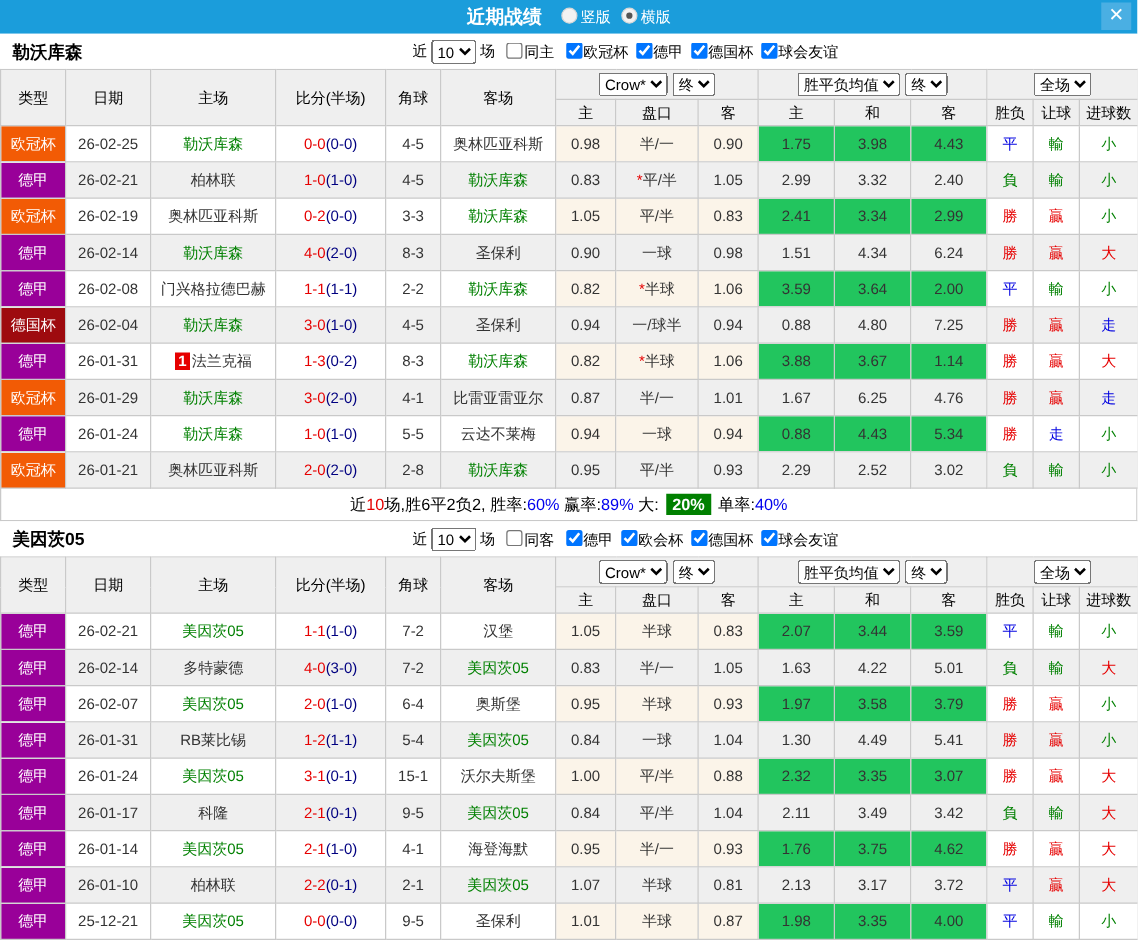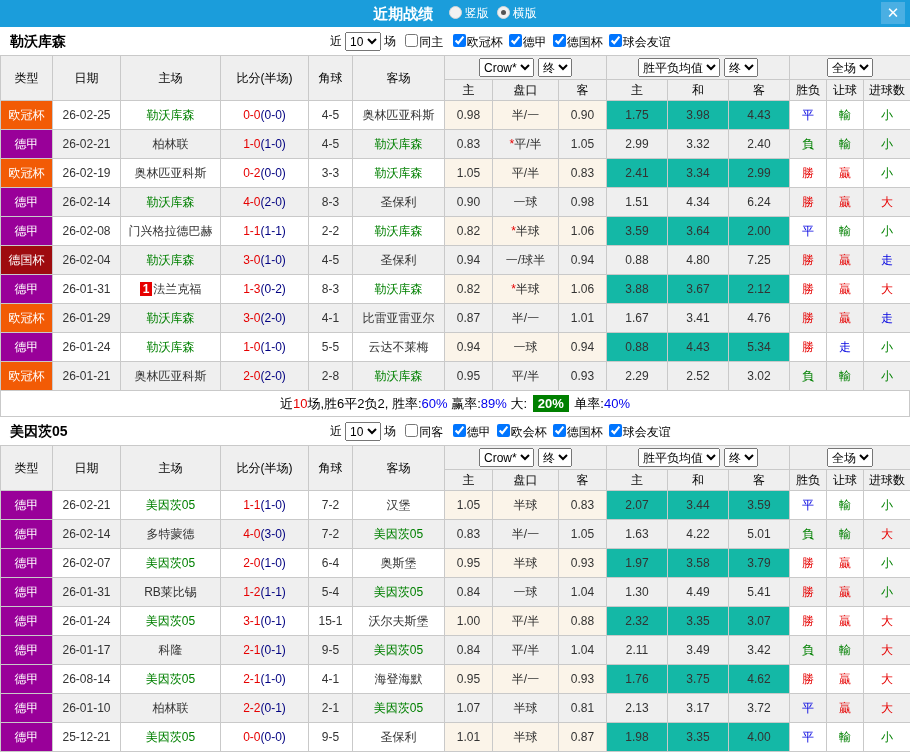--- a/index.html
+++ b/index.html
@@ -22,21 +22,21 @@
   
   table{border-collapse:collapse;table-layout:fixed;width:910px;}
   th,td{border:1px solid #C9C9C9;text-align:center;padding:0;overflow:hidden;white-space:nowrap;font-weight:normal;}
   thead th{background:#EFEFEF;color:#000;}
   thead tr.h1 th{height:23px;}
   thead tr.h2 th{height:20px;}
   thead select{font-size:12px;height:19px;margin:0 2px;}
   tbody td{height:28px;font-size:12px;}
   tbody tr:nth-child(even) td{background:#EFEFEF;}
   tbody td.c-odds{background:#FBF4E9;}
-  tbody td.c-wdl{background:#14b8a6;}
+  tbody td.c-wdl{background:#22c55e;}
   td.league{color:#fff;}
   .t-green{color:#008000;}
   .score-full{color:#E60000;}
   .score-half{color:#000080;}
   .hcap-star{color:#E60000;}
   .badge-num{display:inline-block;background:#E60000;color:#fff;padding:0 3px;margin-right:1px;font-weight:bold;}
   
   .summary{height:25px;line-height:25px;text-align:center;border:1px solid #C9C9C9;border-top:none;font-size:13px;color:#000;}
   .sum-red{color:#E60000;}
   .sum-blue{color:#0000EE;}
@@ -218,37 +218,37 @@
         <td>26-01-31</td>
         <td><span class="badge-num">1</span><span>法兰克福</span></td>
         <td><span class="score-full">1-3</span><span class="score-half">(0-2)</span></td>
         <td>8-3</td>
         <td><span class="t-green">勒沃库森</span></td>
         <td class="c-odds">0.82</td>
         <td class="c-odds"><span class="hcap-star">*</span>半球</td>
         <td class="c-odds">1.06</td>
         <td class="c-wdl">3.88</td>
         <td class="c-wdl">3.67</td>
-        <td class="c-wdl">2.12</td>
+        <td class="c-wdl">1.14</td>
         <td style="color: rgb(230, 0, 0);">勝</td>
         <td style="color: rgb(230, 0, 0);">贏</td>
         <td style="color: rgb(230, 0, 0);">大</td>
       </tr>
       <tr>
         <td class="league" style="background: rgb(242, 91, 5);">欧冠杯</td>
         <td>26-01-29</td>
         <td><span class="t-green">勒沃库森</span></td>
         <td><span class="score-full">3-0</span><span class="score-half">(2-0)</span></td>
         <td>4-1</td>
         <td><span>比雷亚雷亚尔</span></td>
         <td class="c-odds">0.87</td>
         <td class="c-odds">半/一</td>
         <td class="c-odds">1.01</td>
         <td class="c-wdl">1.67</td>
-        <td class="c-wdl">3.41</td>
+        <td class="c-wdl">6.25</td>
         <td class="c-wdl">4.76</td>
         <td style="color: rgb(230, 0, 0);">勝</td>
         <td style="color: rgb(230, 0, 0);">贏</td>
         <td style="color: rgb(0, 0, 224);">走</td>
       </tr>
       <tr>
         <td class="league" style="background: rgb(153, 0, 153);">德甲</td>
         <td>26-01-24</td>
         <td><span class="t-green">勒沃库森</span></td>
         <td><span class="score-full">1-0</span><span class="score-half">(1-0)</span></td>
@@ -440,21 +440,21 @@
         <td class="c-odds">1.04</td>
         <td class="c-wdl">2.11</td>
         <td class="c-wdl">3.49</td>
         <td class="c-wdl">3.42</td>
         <td style="color: rgb(0, 128, 0);">負</td>
         <td style="color: rgb(0, 128, 0);">輸</td>
         <td style="color: rgb(230, 0, 0);">大</td>
       </tr>
       <tr>
         <td class="league" style="background: rgb(153, 0, 153);">德甲</td>
-        <td>26-08-14</td>
+        <td>26-01-14</td>
         <td><span class="t-green">美因茨05</span></td>
         <td><span class="score-full">2-1</span><span class="score-half">(1-0)</span></td>
         <td>4-1</td>
         <td><span>海登海默</span></td>
         <td class="c-odds">0.95</td>
         <td class="c-odds">半/一</td>
         <td class="c-odds">0.93</td>
         <td class="c-wdl">1.76</td>
         <td class="c-wdl">3.75</td>
         <td class="c-wdl">4.62</td>

